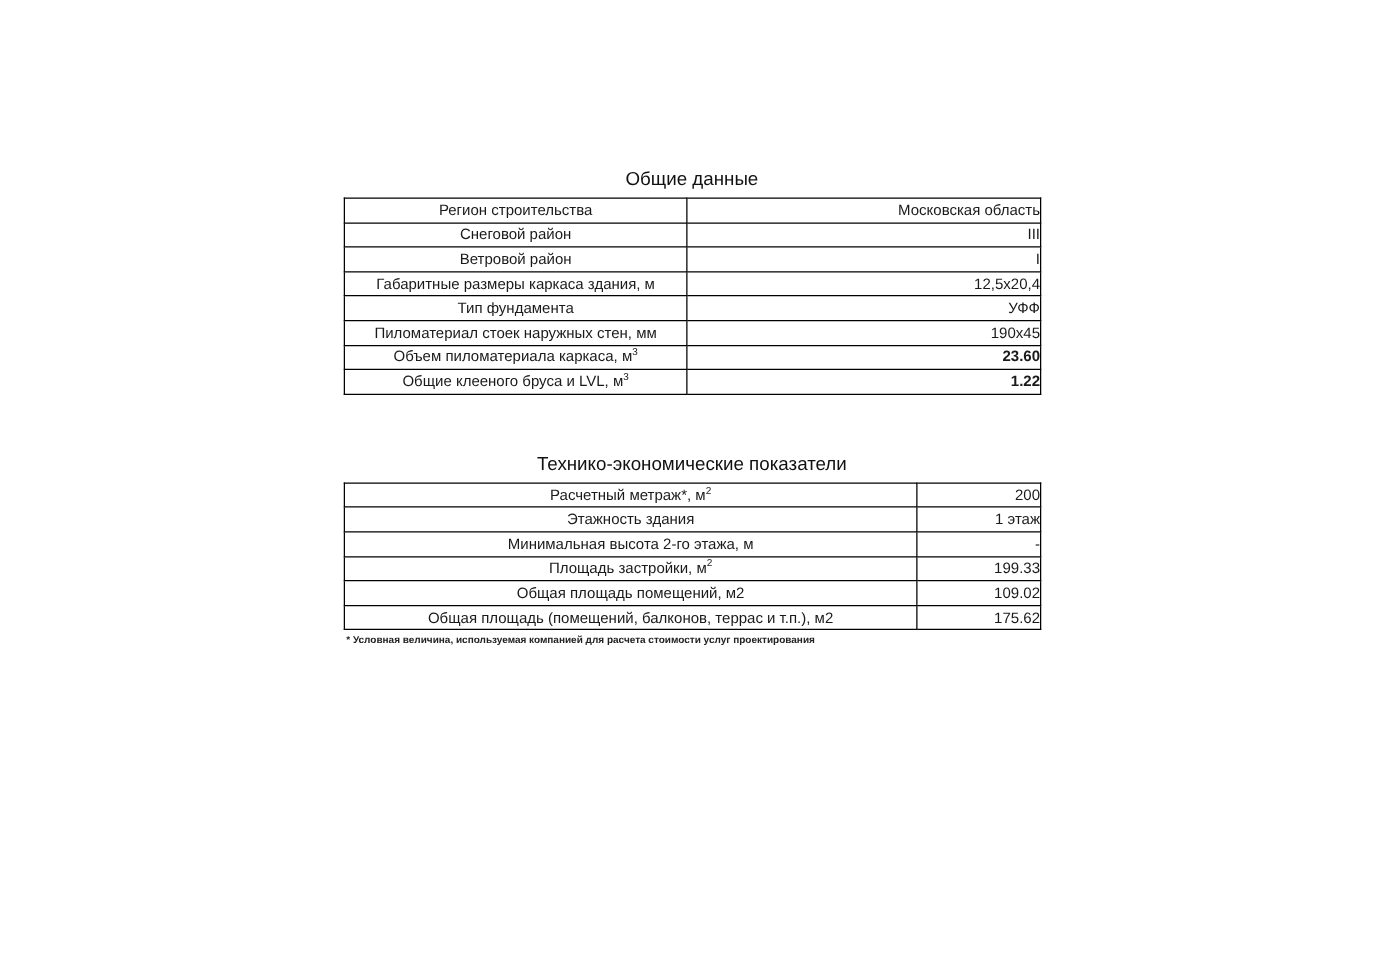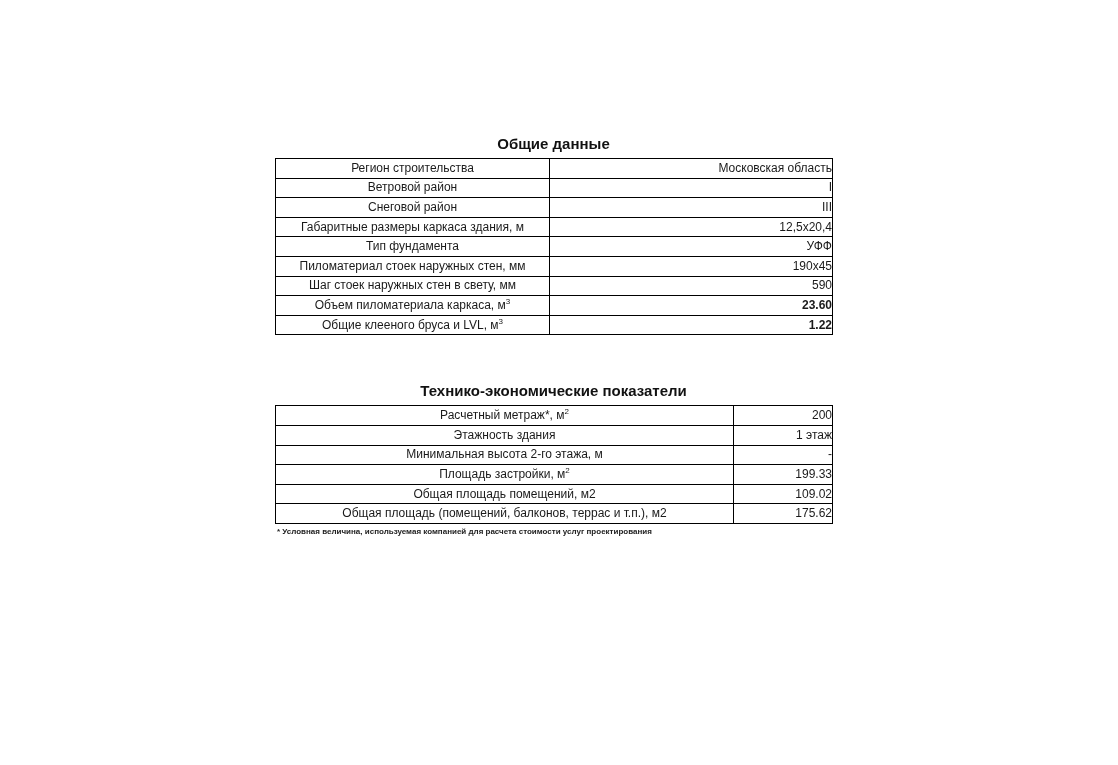--- a/index.html
+++ b/index.html
@@ -17,21 +17,21 @@
   }
   .doc {
     position: absolute;
     left: 275px;
     top: 136px;
     width: 557px;
   }
   .tbl-title {
     font-size: 15px;
     line-height: 16px;
-    font-weight: 700;
+    font-weight: 400;
     text-align: center;
     color: #111111;
     margin: 0 0 6px 0;
   }
   table.data-table {
     border-collapse: collapse;
     width: 557px;
     table-layout: fixed;
   }
   table.data-table td {
@@ -77,42 +77,38 @@
       <colgroup>
           <col class="gen-c1">
           <col class="gen-c2">
         </colgroup>
       <tbody>
         <tr>
           <td class="lbl"><span>Регион строительства</span><sup></sup></td>
           <td class="val">Московская область</td>
         </tr>
         <tr>
+          <td class="lbl"><span>Снеговой район</span><sup></sup></td>
+          <td class="val">III</td>
+        </tr>
+        <tr>
           <td class="lbl"><span>Ветровой район</span><sup></sup></td>
           <td class="val">I</td>
-        </tr>
-        <tr>
-          <td class="lbl"><span>Снеговой район</span><sup></sup></td>
-          <td class="val">III</td>
         </tr>
         <tr>
           <td class="lbl"><span>Габаритные размеры каркаса здания, м</span><sup></sup></td>
           <td class="val">12,5x20,4</td>
         </tr>
         <tr>
           <td class="lbl"><span>Тип фундамента</span><sup></sup></td>
           <td class="val">УФФ</td>
         </tr>
         <tr>
           <td class="lbl"><span>Пиломатериал стоек наружных стен, мм</span><sup></sup></td>
           <td class="val">190x45</td>
-        </tr>
-        <tr>
-          <td class="lbl"><span>Шаг стоек наружных стен в свету, мм</span><sup></sup></td>
-          <td class="val">590</td>
         </tr>
         <tr>
           <td class="lbl"><span>Объем пиломатериала каркаса, м</span><sup>3</sup></td>
           <td class="val bold">23.60</td>
         </tr>
         <tr>
           <td class="lbl"><span>Общие клееного бруса и LVL, м</span><sup>3</sup></td>
           <td class="val bold">1.22</td>
         </tr>
       </tbody>

